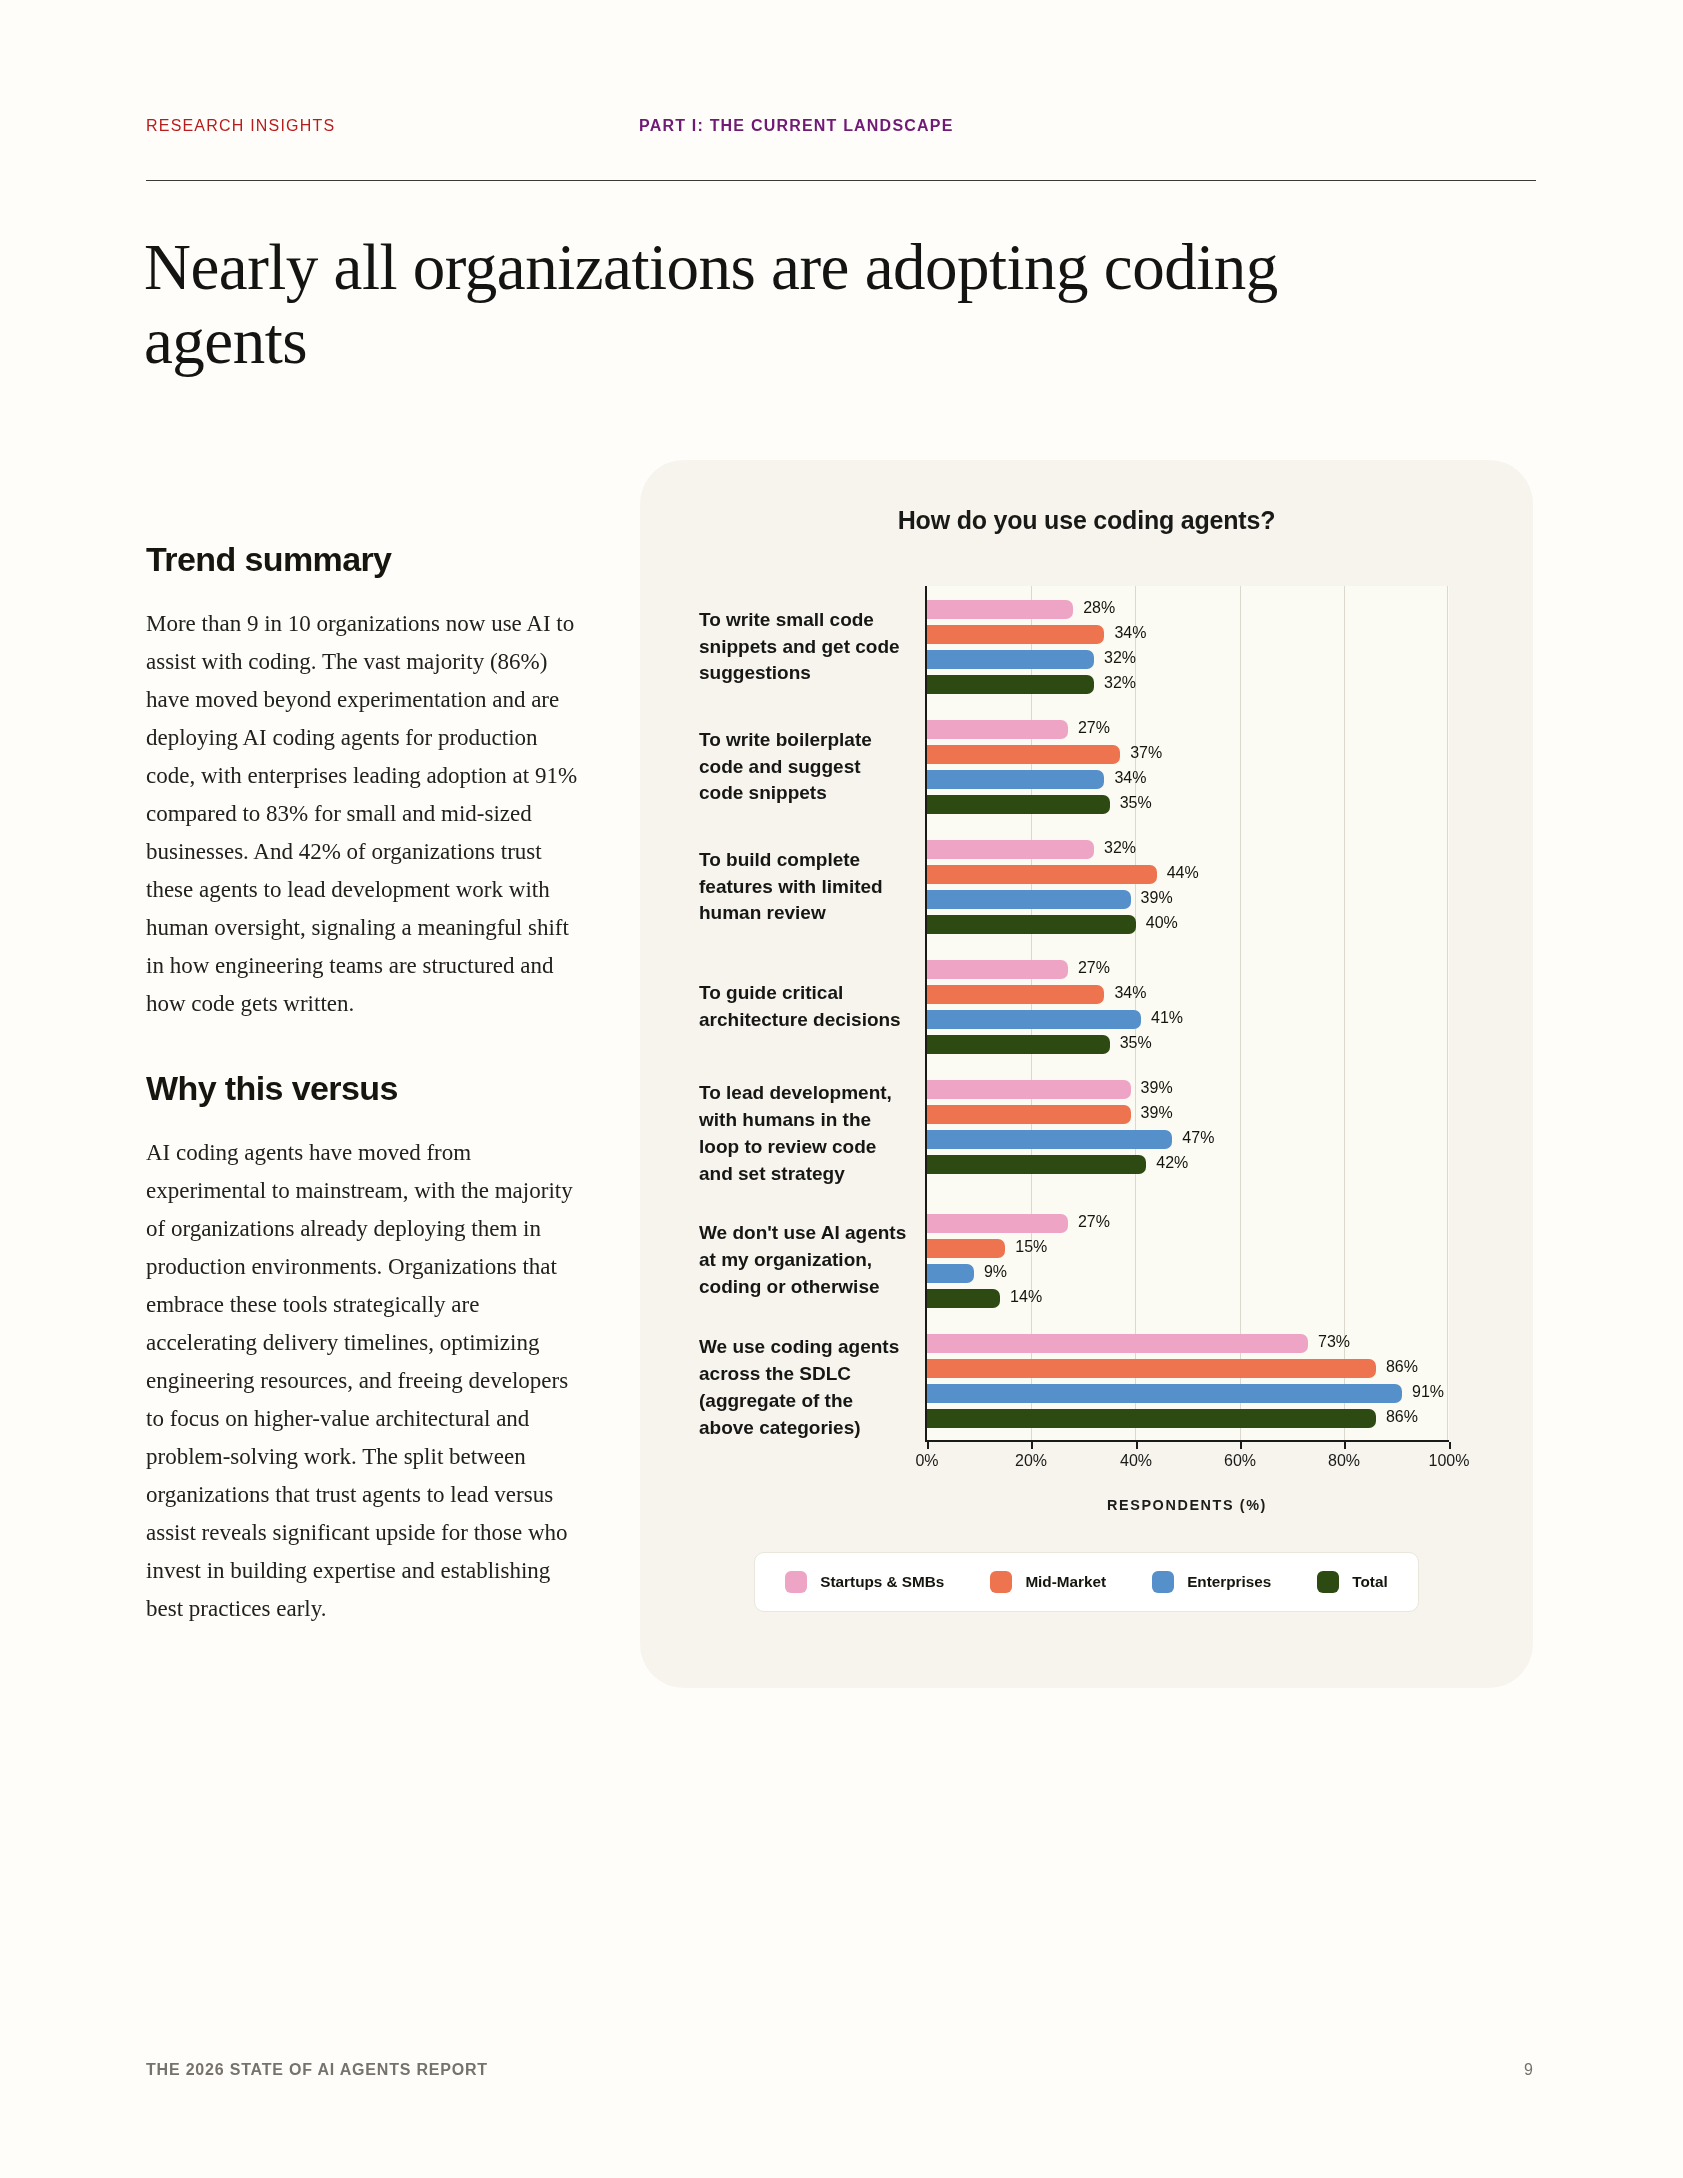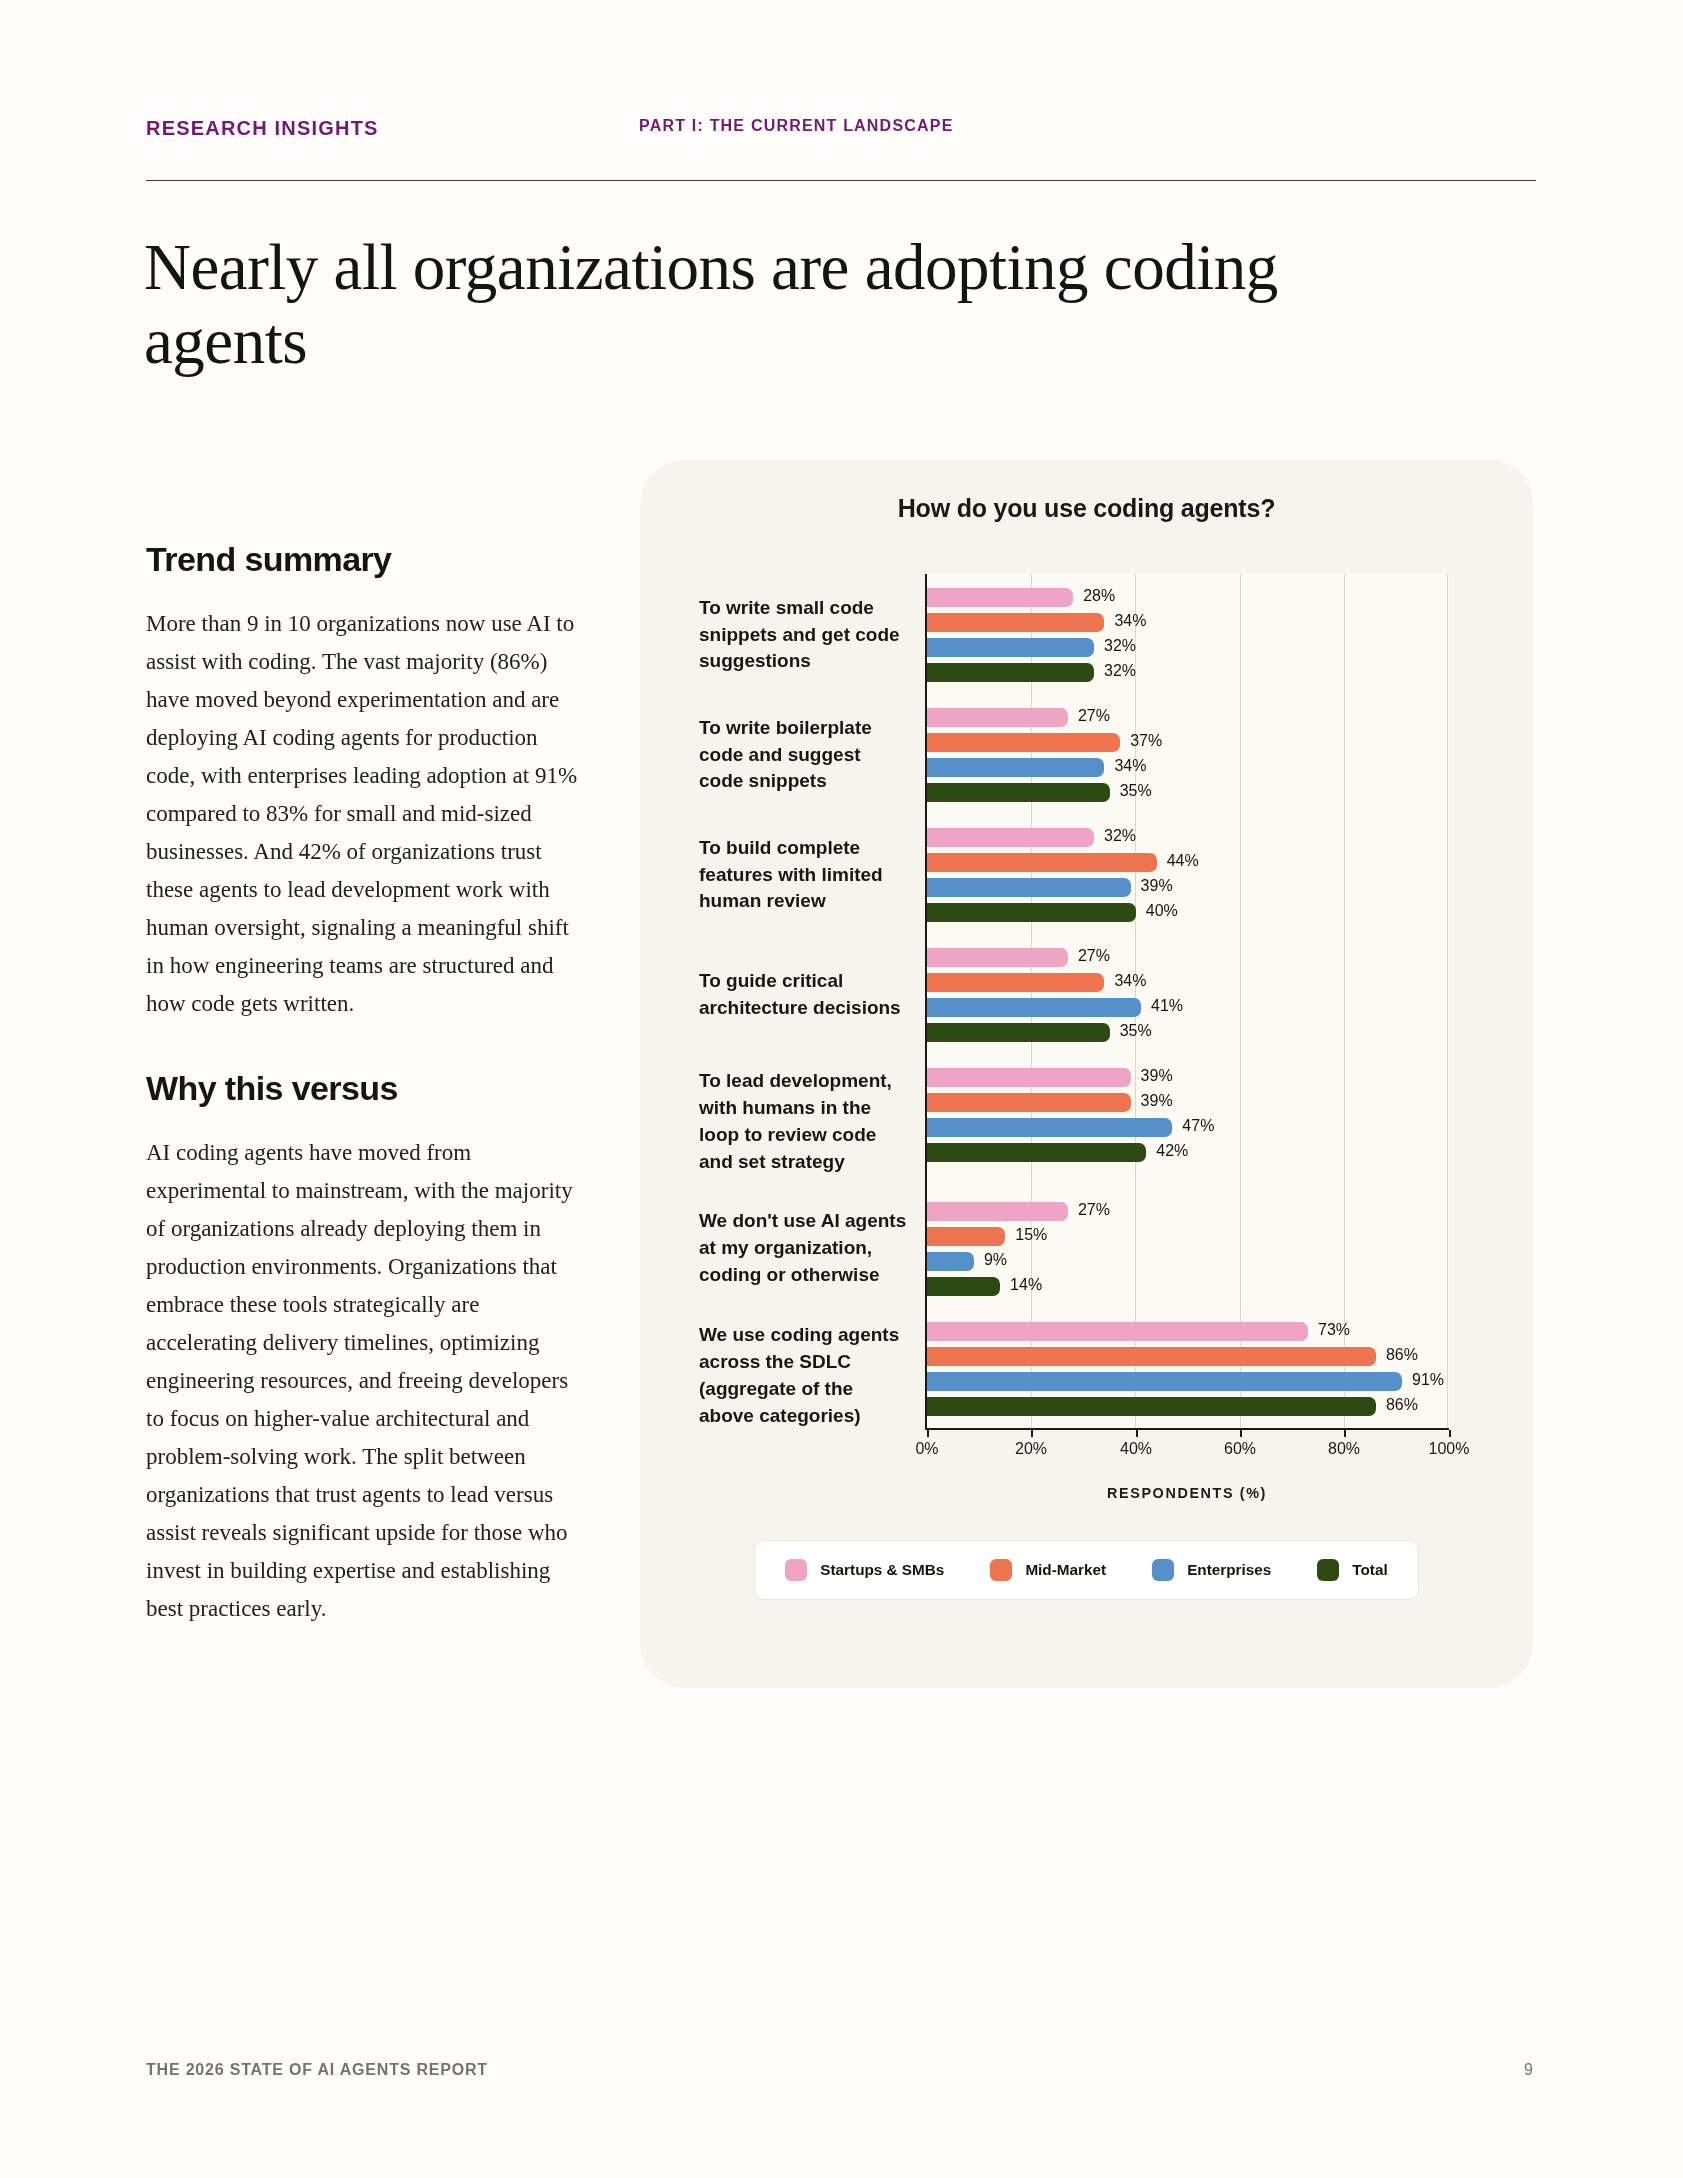--- a/index.html
+++ b/index.html
@@ -7,21 +7,21 @@
   body {
     background:#fefdfa;
     font-family:"Liberation Sans", sans-serif;
     color:#1b1b19;
     position:relative;
   }
   .page { position:relative; width:1683px; height:2178px; overflow:hidden; }
 
   
   .meta-header { position:absolute; top:117px; left:146px; right:146px; }
-  .meta-left { position:absolute; left:0; top:0; font-size:20px; font-weight:700; letter-spacing:1.2px; color:#701a75; }
+  .meta-left { position:absolute; left:0; top:0; font-size:16px; font-weight:400; letter-spacing:1.2px; color:#b91c1c; }
   .meta-right { position:absolute; left:493px; top:0; font-size:16px; font-weight:700; letter-spacing:1.2px; color:#701a75; }
   .rule { position:absolute; top:180px; left:146px; right:147px; height:0; border-top:1.5px solid #3a3a36; }
 
   
   h1.page-title {
     position:absolute; top:230px; left:144px; width:1139px;
     font-family:"Liberation Serif", serif; font-weight:500;
     font-size:65px; line-height:1.14; letter-spacing:-0.5px; color:#141412;
   }
 
@@ -29,21 +29,21 @@
   .left-col { position:absolute; left:146px; top:518px; width:436px;margin-top:22px; }
   .sec-head { font-size:34px; font-weight:700; letter-spacing:-0.6px; color:#16160f; margin-bottom:26px; }
   .sec-body { font-family:"Liberation Serif", serif; font-size:23px; line-height:38px; color:#21211d; }
   .sec-gap { height:46px; }
 
   
   .card {
     position:absolute; left:640px; top:460px; width:893px; height:1228px;
     background:#f6f4ec; border-radius:44px;
   }
-  .chart-title { margin-top:34px; text-align:center; font-size:25px; font-weight:600; color:#191917; letter-spacing:-0.2px; }
+  .chart-title { margin-top:46px; text-align:center; font-size:25px; font-weight:600; color:#191917; letter-spacing:-0.2px; }
 
   .chart { margin-top:51px; }
   .chart-grid { display:grid; grid-template-columns:285px 524px; }
 
   .cat-cell {
     display:flex; align-items:center; justify-content:flex-end;
     text-align:left; padding-left:59px; padding-right:18px;
     font-size:19px; font-weight:600; line-height:1.42; color:#161614;
   }
   .bars-cell {

